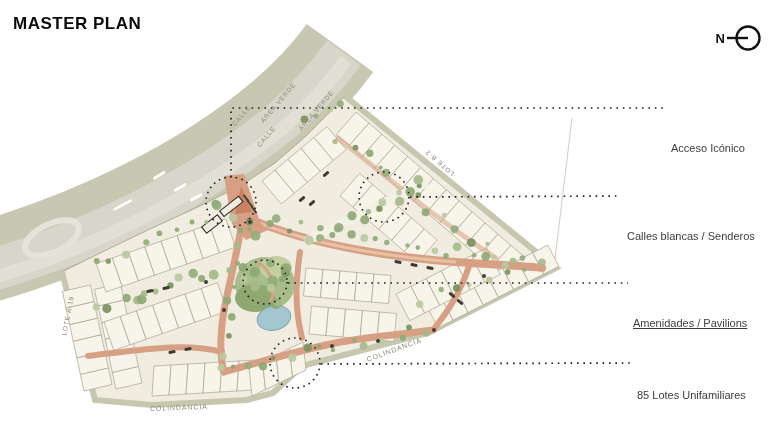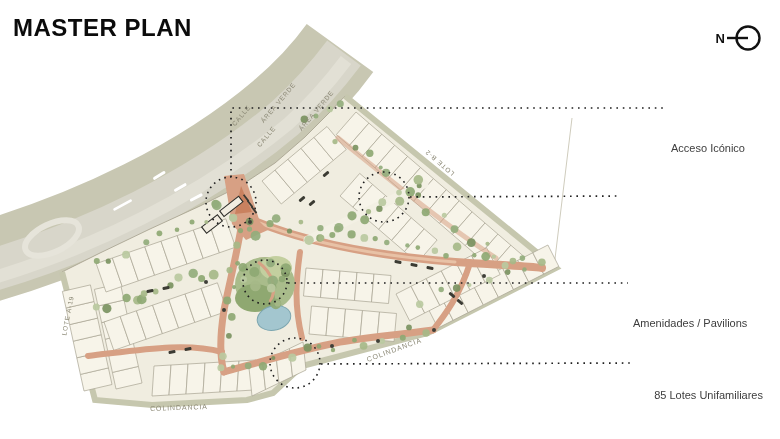--- a/index.html
+++ b/index.html
@@ -1,22 +1,22 @@
 <!DOCTYPE html>
 <html style="--highway_base: #c8c7b2; --highway_lane: #d8d6ca; --highway_lane_light: #e2e0d5; --site_fill: #f0ede0; --site_edge_band: #c6c7ae; --lot_fill: #f7f4e9; --lot_line: #a8a392; --street_internal: #d7a084; --street_internal_light: #e8c2a6; --green_1: #8ea873; --green_2: #a6b988; --green_3: #7b9361; --green_4: #bac9a0; --green_5: #93ad7c; --pond: #a3c6cf; --callout_text: #3d3d3d; --map_label_text: #8b8875; --leader: #1f1f1f;"><head>
 <meta charset="utf-8">
 <style>
   html,body{margin:0;padding:0;background:#ffffff;}
   .stage{position:relative;width:780px;height:439px;background:#fff;overflow:hidden;
          font-family:"Liberation Sans",sans-serif;}
-  .title{position:absolute;left:13px;top:14px;font-size:24px;font-weight:800;
+  .title{position:absolute;left:13px;top:14px;font-size:17px;font-weight:800;
          letter-spacing:.5px;color:#0b0b0b;}
   .north{position:absolute;left:706px;top:16px;width:64px;height:46px;}
   .callout{position:absolute;font-size:11px;color:var(--callout_text);line-height:14px;white-space:nowrap;margin-top:40px;}
-  .callout.center{text-align:right;white-space:normal;width:126px;}
+  .callout.center{text-align:left;white-space:normal;width:126px;}
   svg.map{position:absolute;left:0;top:0;}
   .maplabel{font-size:6.5px;letter-spacing:.9px;fill:var(--map_label_text);}
   .maplabel.big{font-size:7px;}
 </style>
 </head>
 <body>
 
 <div class="stage">
 
   <svg class="map" width="780" height="439" viewBox="0 0 780 439">
@@ -337,17 +337,18 @@
 
   <div class="title">MASTER PLAN</div>
 
   <svg class="north" viewBox="0 0 64 46">
     <circle cx="42" cy="22" r="11.5" fill="none" stroke="#111" stroke-width="2.4"></circle>
     <line x1="21" y1="22" x2="42" y2="22" stroke="#111" stroke-width="2.4"></line>
     <text x="19" y="26.5" text-anchor="end" font-size="13" font-weight="bold" fill="#111">N</text>
   </svg>
 
   <div class="callout" style="left:671px;top:101px;">Acceso Icónico</div>
-  <div class="callout" style="left:633px;top:276px;">Amenidades / Pavilions</div>
+  <div class="callout" style="left:627px;top:189px;">Calles blancas / Senderos</div>
+  <div class="callout" style="left:633px;top:276px;text-decoration:underline;">Amenidades / Pavilions</div>
   <div class="callout center" style="left:637px;top:348px;">
     <div>85 Lotes Unifamiliares</div>
   </div>
 </div>
 
 </body></html>

